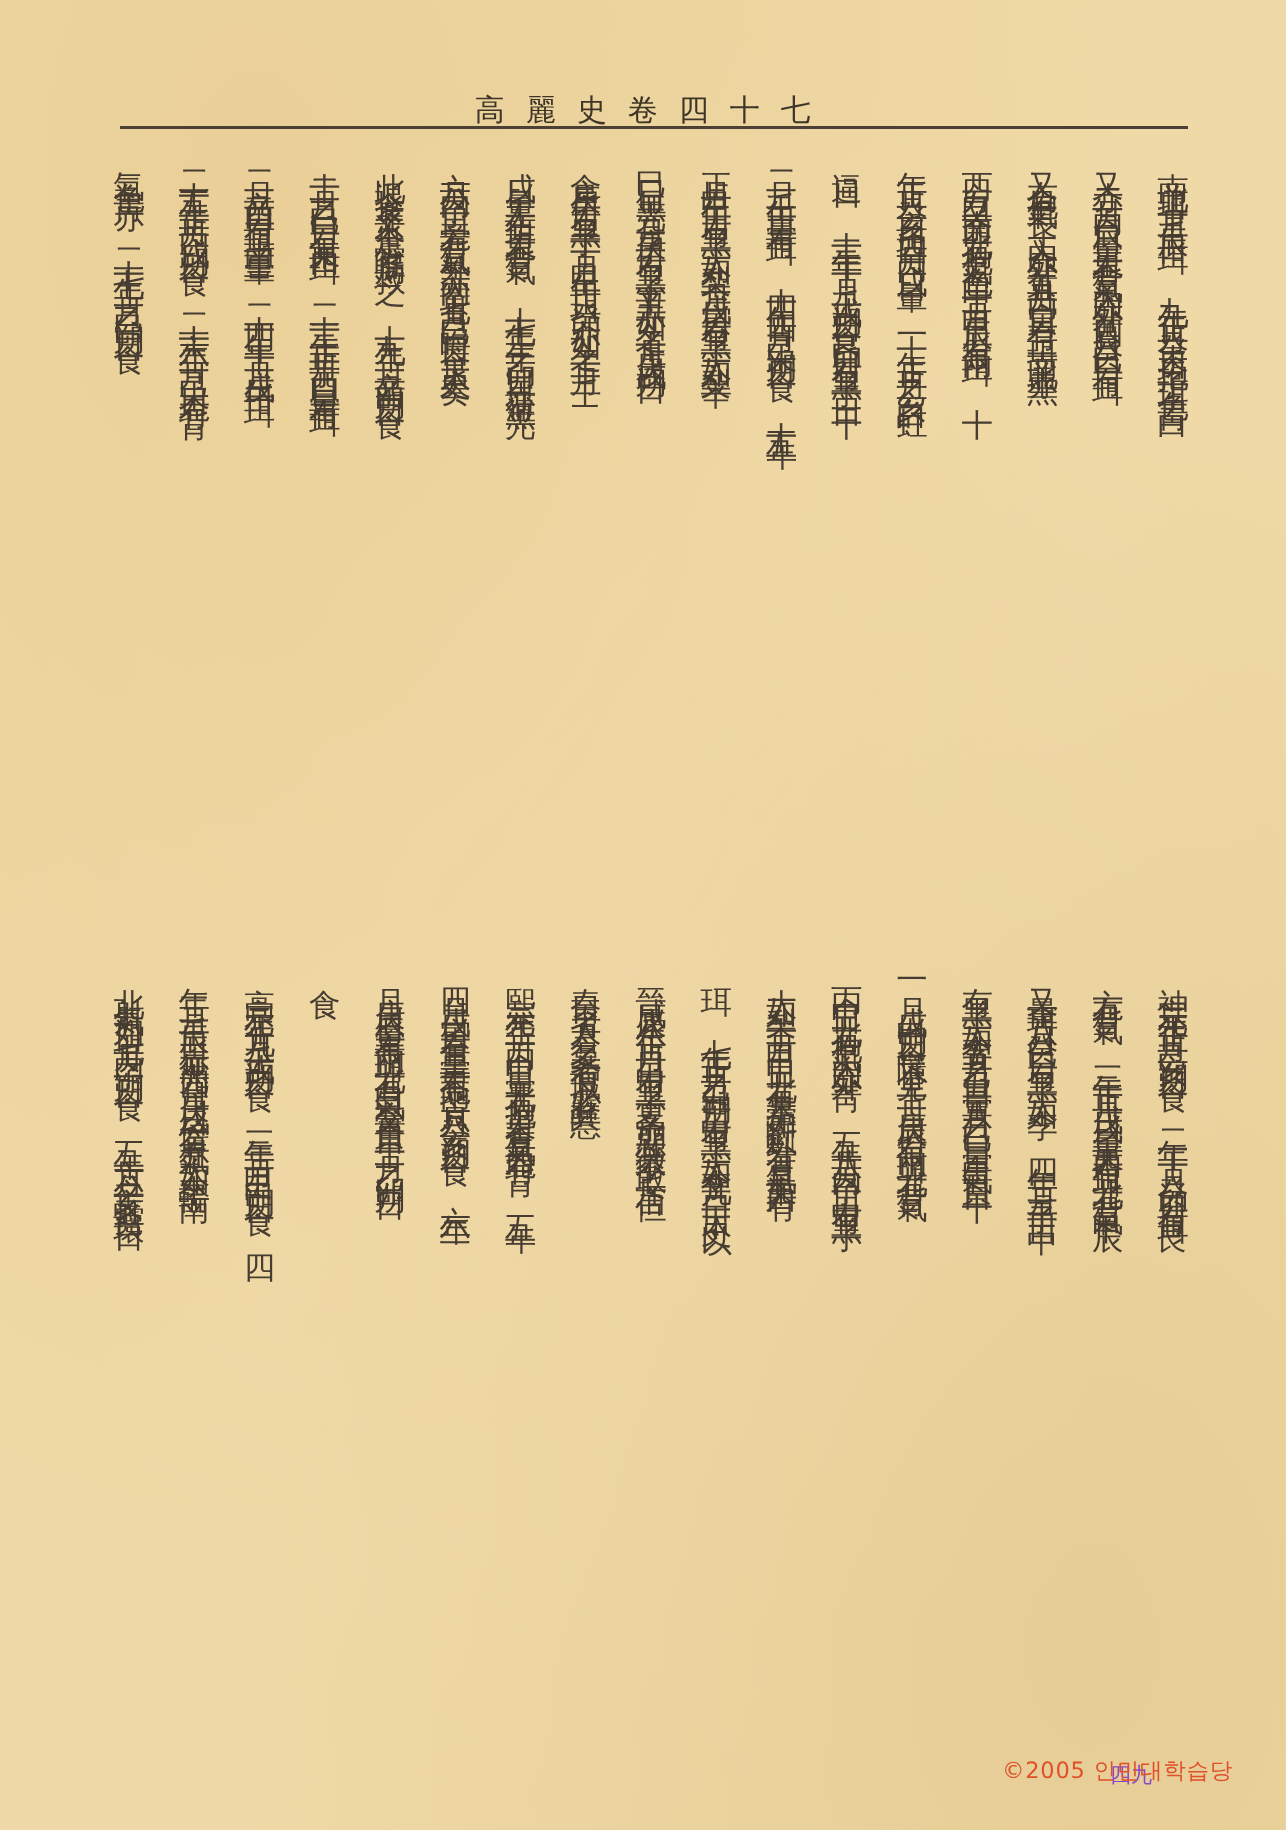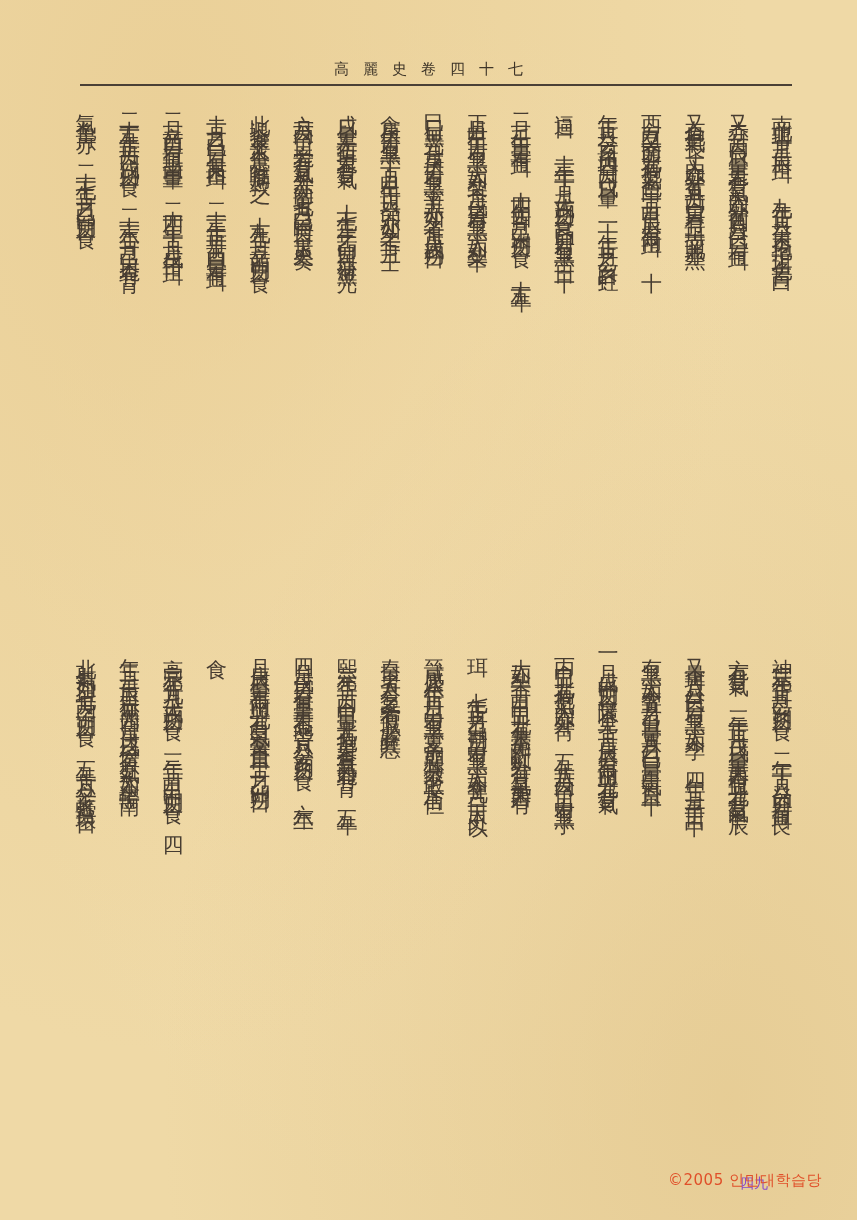--- a/index.html
+++ b/index.html
@@ -10,21 +10,21 @@
         radial-gradient(ellipse at 20% 10%, rgba(230,200,140,0.55), rgba(0,0,0,0) 60%),
         radial-gradient(ellipse at 85% 90%, rgba(220,190,130,0.45), rgba(0,0,0,0) 55%),
         radial-gradient(ellipse at 50% 50%, rgba(245,225,180,0.5), rgba(0,0,0,0) 70%);
       position: relative;
       font-family: "DejaVu Serif", "Liberation Serif", serif;
       color: #4a4036;
     }
     .page { position: absolute; left: 0; top: 0; width: 857px; height: 1220px; }
     .running-head {
       position: absolute; left: 0; width: 857px; top: 60px;
-      text-align: center; font-size: 15px; letter-spacing: 14px;
+      text-align: center; font-size: 20px; letter-spacing: 14px;
       color: #3e3528; padding-left: 14px; box-sizing: border-box;
     }
     .rule {
       position: absolute; left: 80px; top: 84px; width: 712px; height: 2px;
       background: #4a4036;
     }
     .register {
       position: absolute; left: 72px; width: 724px;
       display: flex; flex-direction: row-reverse; justify-content: space-between;
     }

